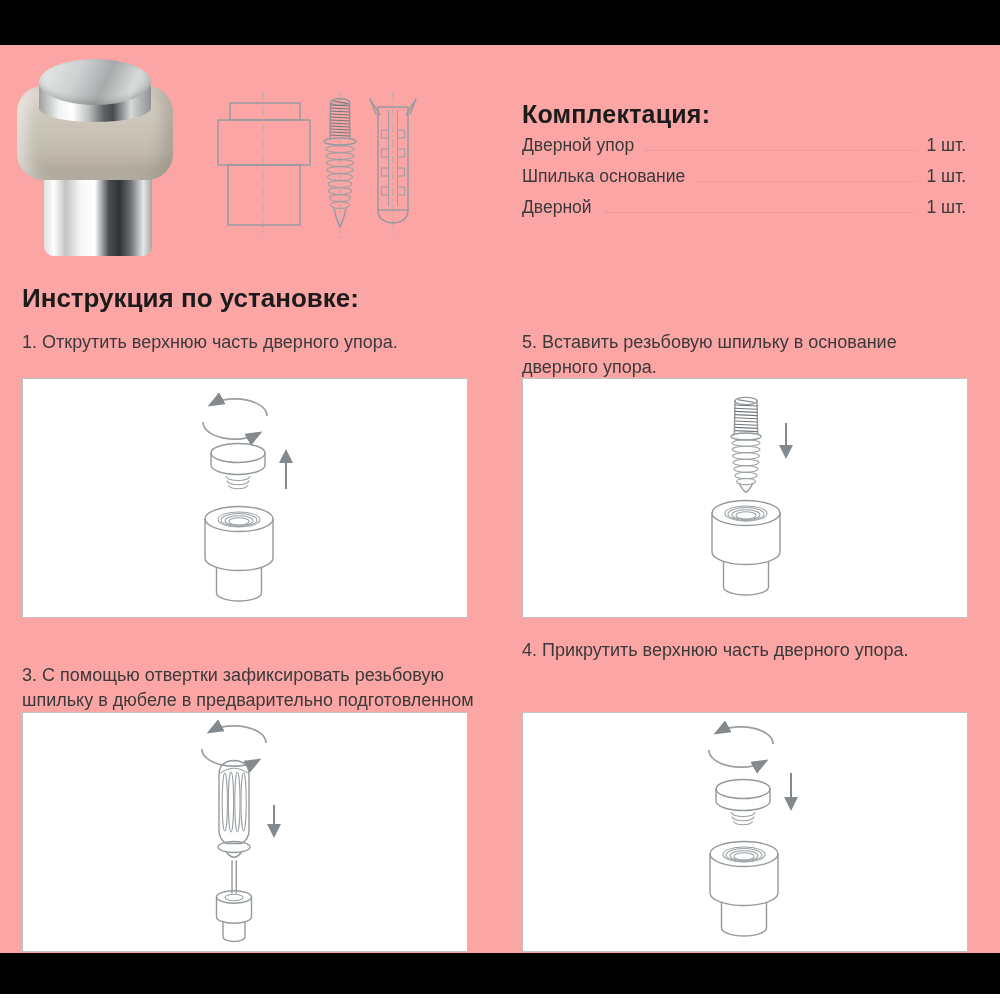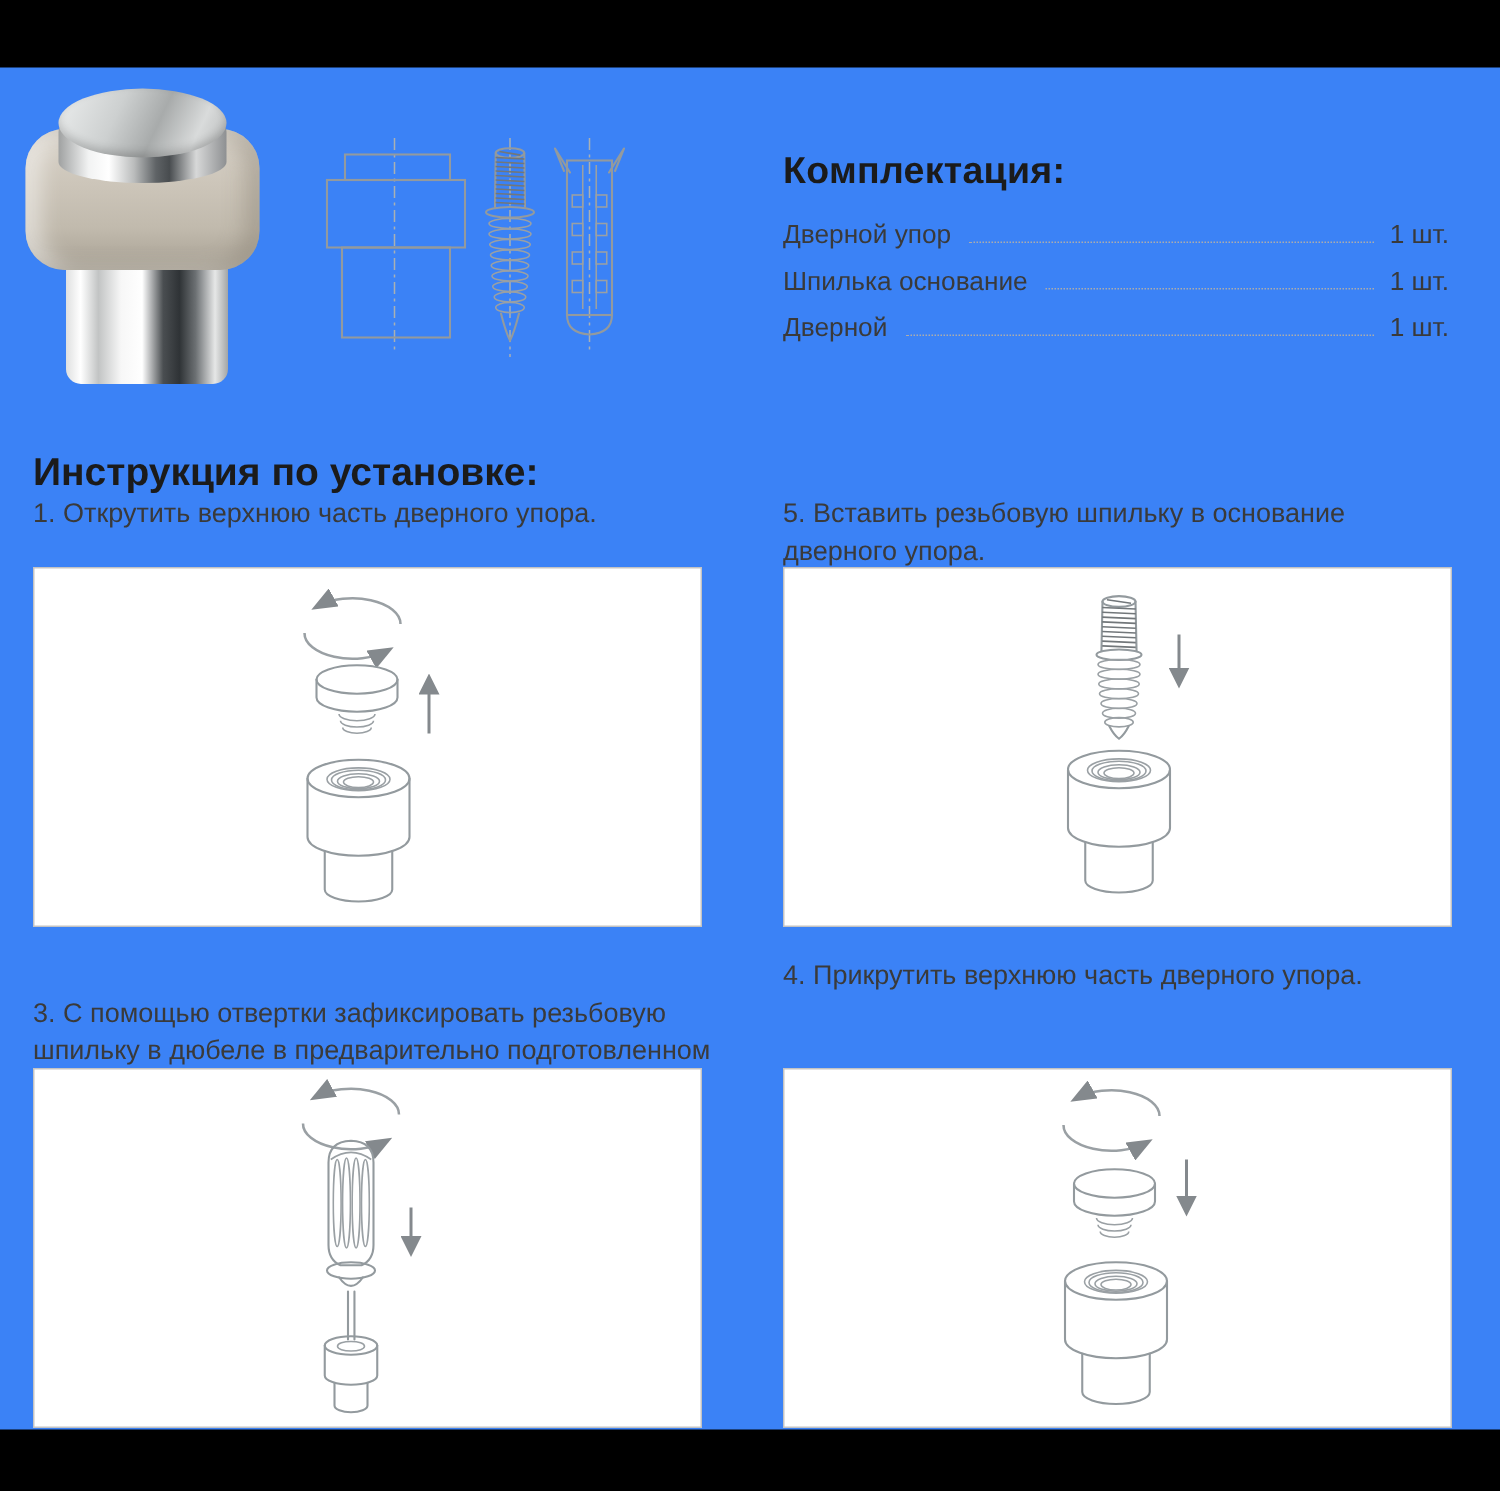--- a/index.html
+++ b/index.html
@@ -1,16 +1,16 @@
 <!DOCTYPE html>
 <html><head>
 <meta charset="utf-8">
 <style>
   html,body{margin:0;padding:0;background:#fff;}
-  .canvas{position:relative;width:1000px;height:994px;background:#3b82f6;overflow:hidden;
+  .canvas{position:relative;width:1000px;height:994px;background:#fca5a5;overflow:hidden;
           font-family:"Liberation Sans", sans-serif;}
   .bar{position:absolute;left:0;width:1000px;background:#000;}
   .bar.top{top:0;height:45px;}
   .bar.bottom{top:953px;height:47px;}
 
   
   .photo{position:absolute;left:12px;top:58px;width:166px;height:200px;}
   .photo div{position:absolute;}
   .ph-base{left:32px;top:116px;width:108px;height:82px;border-radius:0 0 10px 10px;
     background:linear-gradient(90deg,#dfe0e0 0%,#ffffff 9%,#c2c4c4 20%,#f7f7f7 34%,#ffffff 47%,
@@ -21,27 +21,27 @@
   .ph-capside{left:27px;top:24px;width:112px;height:40px;border-radius:6px 6px 56px 56px/6px 6px 14px 14px;
     background:linear-gradient(90deg,#9fa1a1 0%,#f2f3f3 18%,#ffffff 30%,#babcbc 45%,#5f6366 58%,
       #484c4f 66%,#d7d8d8 82%,#8e9092 100%);}
   .ph-captop{left:27px;top:1px;width:112px;height:46px;border-radius:50%;
     background:linear-gradient(115deg,#eceeee 0%,#cdd0d0 35%,#a8abab 58%,#d9dbdb 80%,#b4b6b6 100%);
     box-shadow:inset 0 -3px 6px rgba(0,0,0,.18);}
 
   
   .kit{position:absolute;left:522px;top:100px;width:444px;}
   .kit-title{font-size:25px;font-weight:800;color:#1b1b1b;letter-spacing:.2px;}
-  .kit-list{margin-top:17px;}
+  .kit-list{margin-top:6px;}
   .kit-row{display:flex;align-items:baseline;font-size:17.5px;color:#3a3a3a;margin-bottom:10px;}
   .kit-name{white-space:nowrap;}
   .kit-leader{flex:1;border-bottom:1.5px dotted #acacac;margin:0 10px 4px 12px;height:1px;}
   .kit-qty{white-space:nowrap;}
 
-  .instr-title{position:absolute;left:22px;top:283px;font-size:26px;font-weight:800;color:#1b1b1b;margin-top:16px;}
+  .instr-title{position:absolute;left:22px;top:283px;font-size:26px;font-weight:800;color:#1b1b1b;}
   .step-text{position:absolute;width:455px;font-size:18px;line-height:1.38;color:#3a3a3a;}
   #st1{left:22px;top:330px;}
   #st2{left:522px;top:330px;}
   #st3{left:22px;top:663px;}
   #st4{left:522px;top:638px;}
 
   .fig{position:absolute;width:446px;height:240px;border:1.5px solid #c3c3c3;background:#fff;
        box-sizing:border-box;}
   #fig1{left:22px;top:378px;} #fig2{left:522px;top:378px;}
   #fig3{left:22px;top:712px;} #fig4{left:522px;top:712px;}

